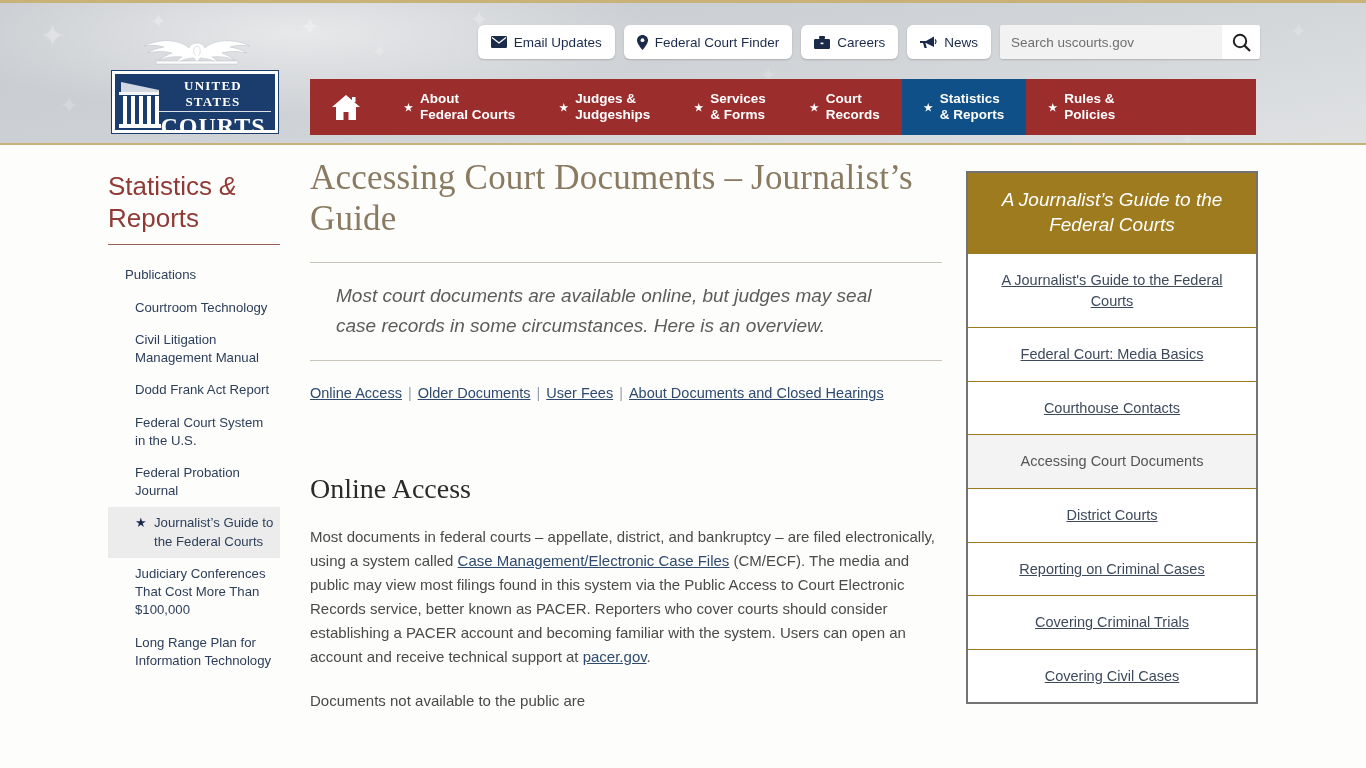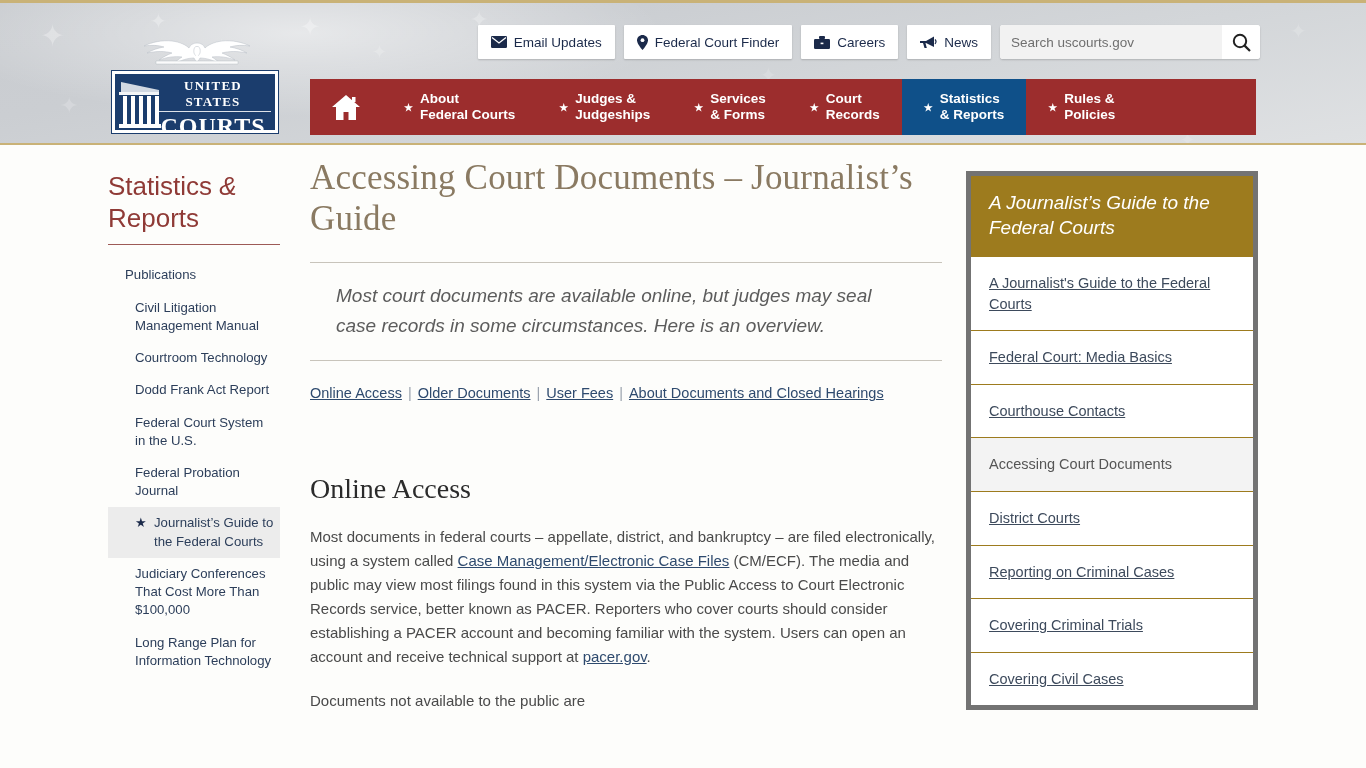--- a/index.html
+++ b/index.html
@@ -67,21 +67,21 @@
   }
   .logo-line2 { font-size: 24px; letter-spacing: 1px; font-weight: 700; margin-top: 1px; }
 
   
   .util-row {
     position: absolute; right: 106px; top: 22px;
     display: flex; align-items: stretch; gap: 9px;
   }
   .util-btn {
     background: #ffffff;
-    border-radius: 1px;
+    border-radius: 6px;
     height: 34px;
     display: flex; align-items: center; gap: 7px;
     padding: 0 13px;
     color: #1b2a4a;
     font-size: 13.5px;
     box-shadow: 0 1px 2px rgba(0,0,0,.18);
     cursor: pointer;
     white-space: nowrap;
   }
   .util-btn svg { display: block; }
@@ -225,21 +225,21 @@
   p.body-text {
     color: #4a4a4a;
     font-size: 15px;
     line-height: 1.6;
     margin: 20px 0 0 0;
   }
   p.body-text a { color: #2e4a6e; text-decoration: underline; cursor: pointer; }
 
   
   .rsidebar { width: 292px; flex: 0 0 292px; padding-top: 26px; }
-  .rs-card { border: 5px solid #737373; background: #ffffff; }
+  .rs-card { border: 2px solid #737373; background: #ffffff; text-align: center; }
   .rs-head {
     background: #9d7b1e;
     color: #ffffff;
     font-style: italic;
     font-size: 19px;
     line-height: 1.32;
     padding: 14px 18px 16px 18px;
   }
   .rs-item {
     border-top: 1px solid #9d7b1e;
@@ -416,24 +416,24 @@
       <div class="lsb-title">
         <span>Statistics </span><i>&amp;</i><br>
         <span>Reports</span>
       </div>
       <div class="lsb-rule"></div>
 
       <div class="lsb-item lvl0">
         <span>Publications</span>
       </div>
       <div class="lsb-item lvl1">
+        <span>Courtroom Technology</span>
+      </div>
+      <div class="lsb-item lvl1">
         <span>Civil Litigation Management Manual</span>
-      </div>
-      <div class="lsb-item lvl1">
-        <span>Courtroom Technology</span>
       </div>
       <div class="lsb-item lvl1">
         <span>Dodd Frank Act Report</span>
       </div>
       <div class="lsb-item lvl1">
         <span>Federal Court System in the U.S.</span>
       </div>
       <div class="lsb-item lvl1">
         <span>Federal Probation Journal</span>
       </div>

